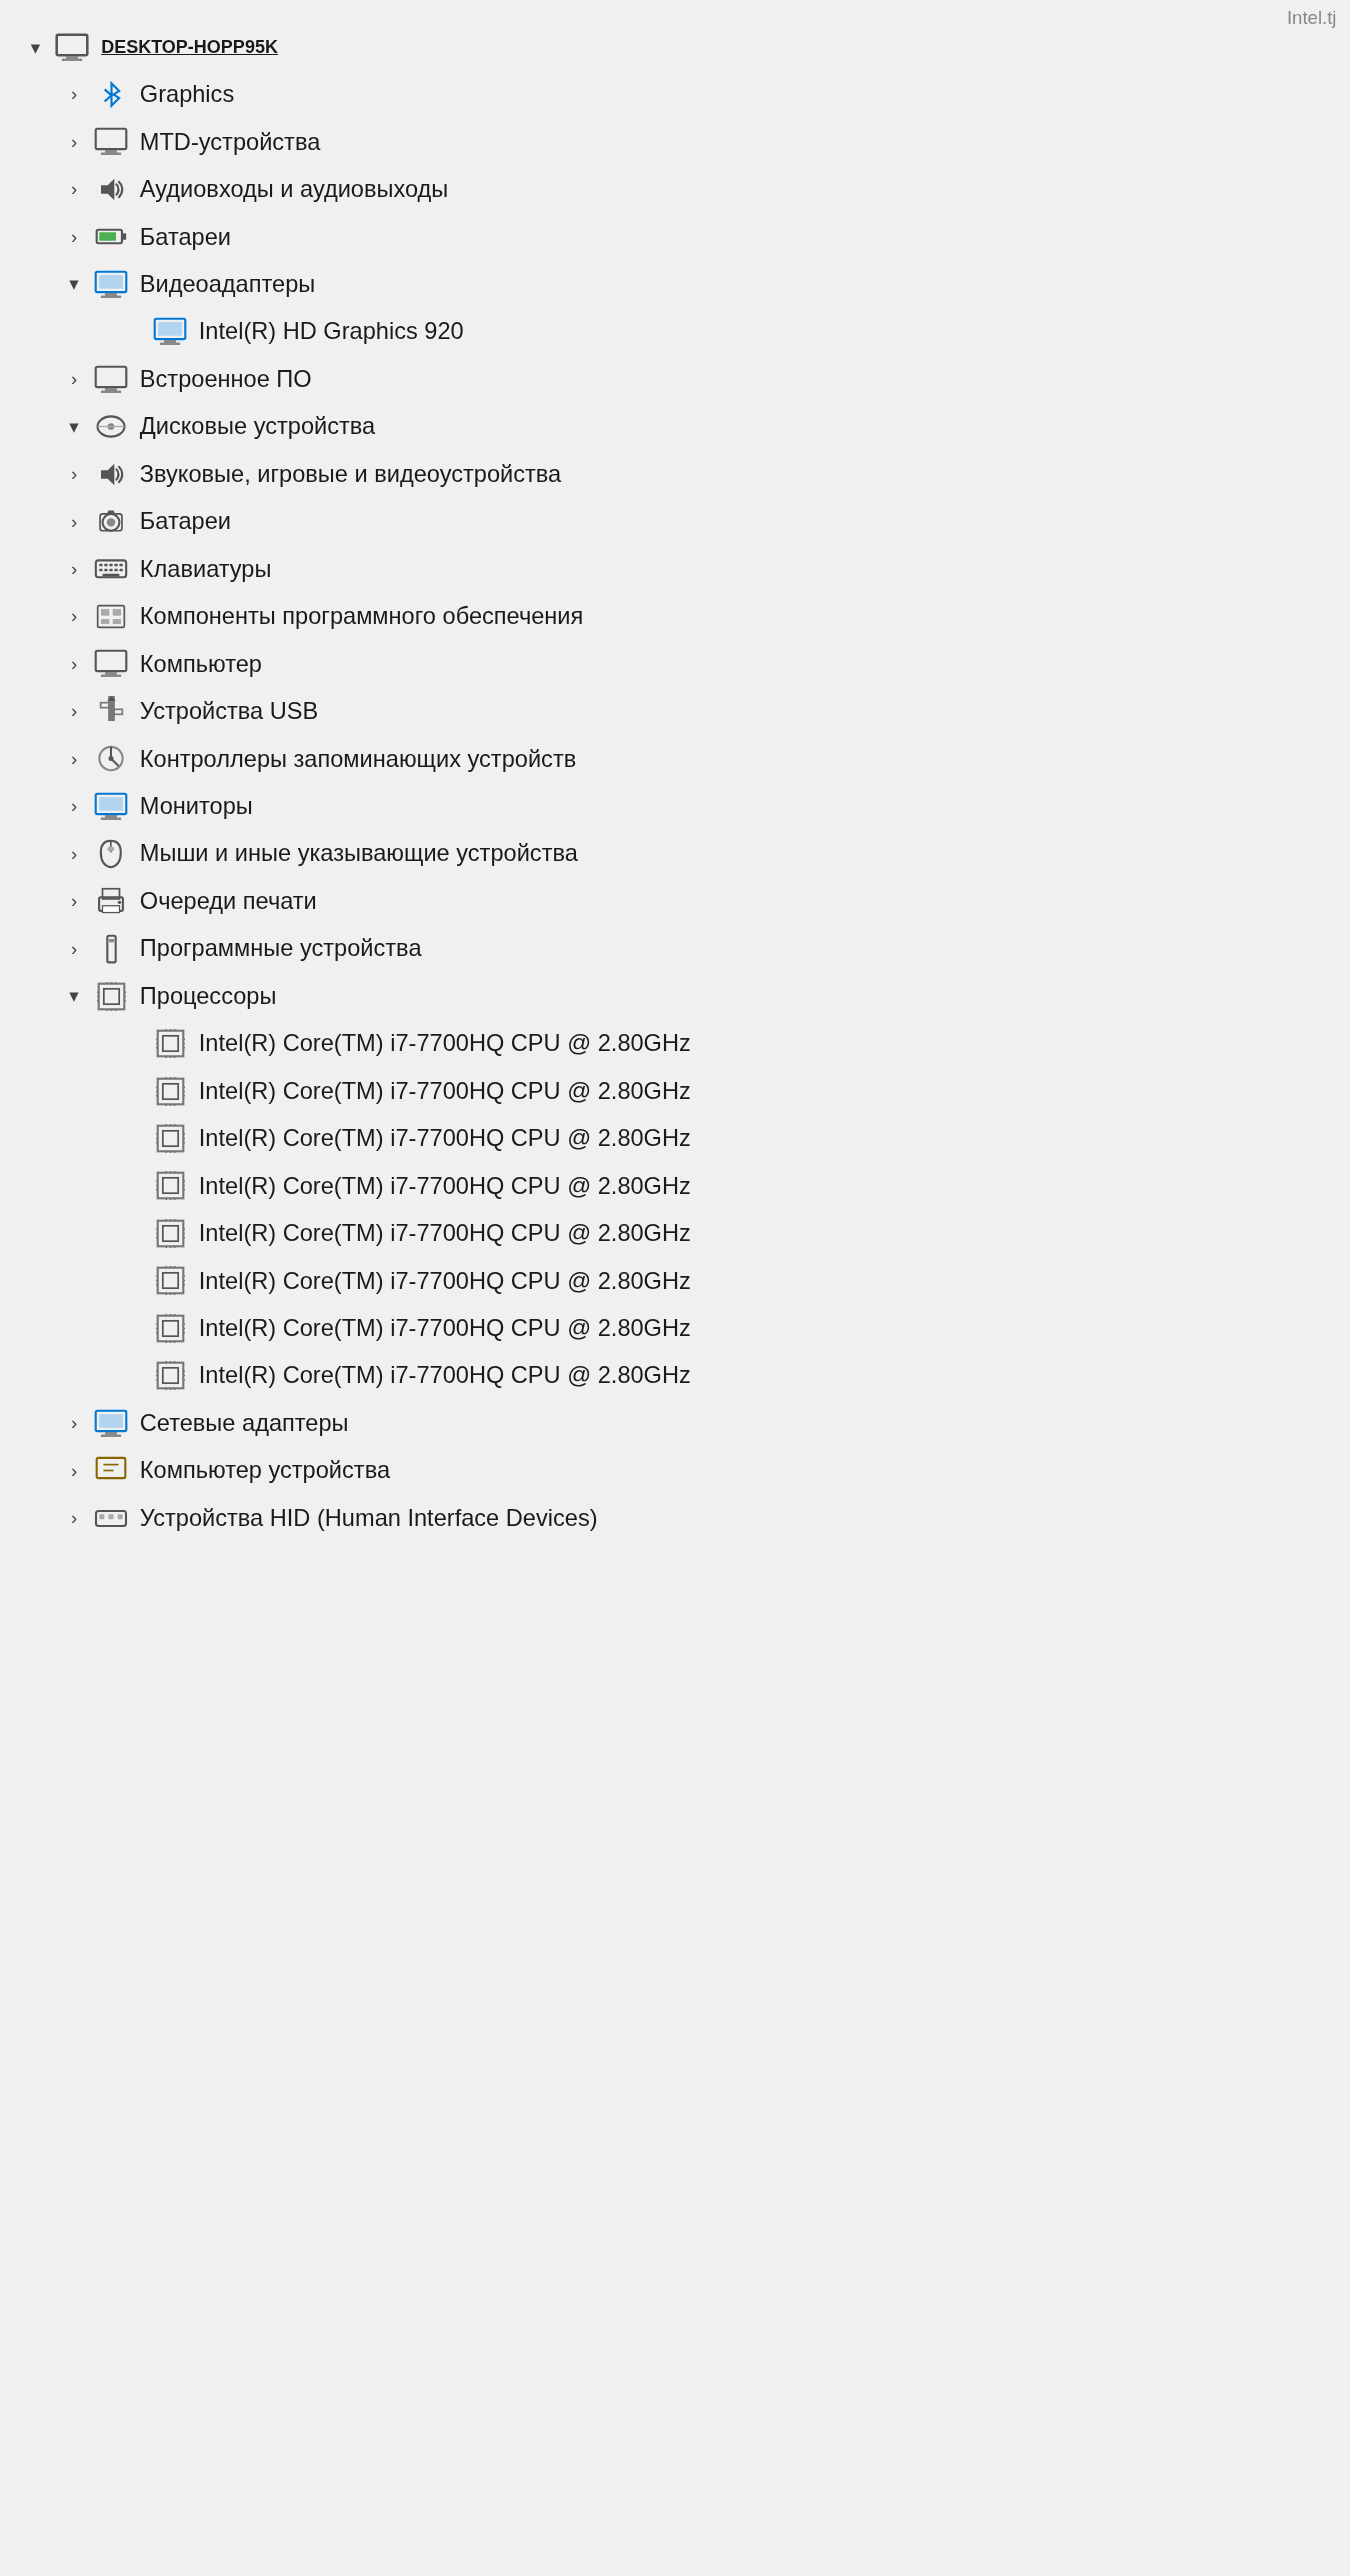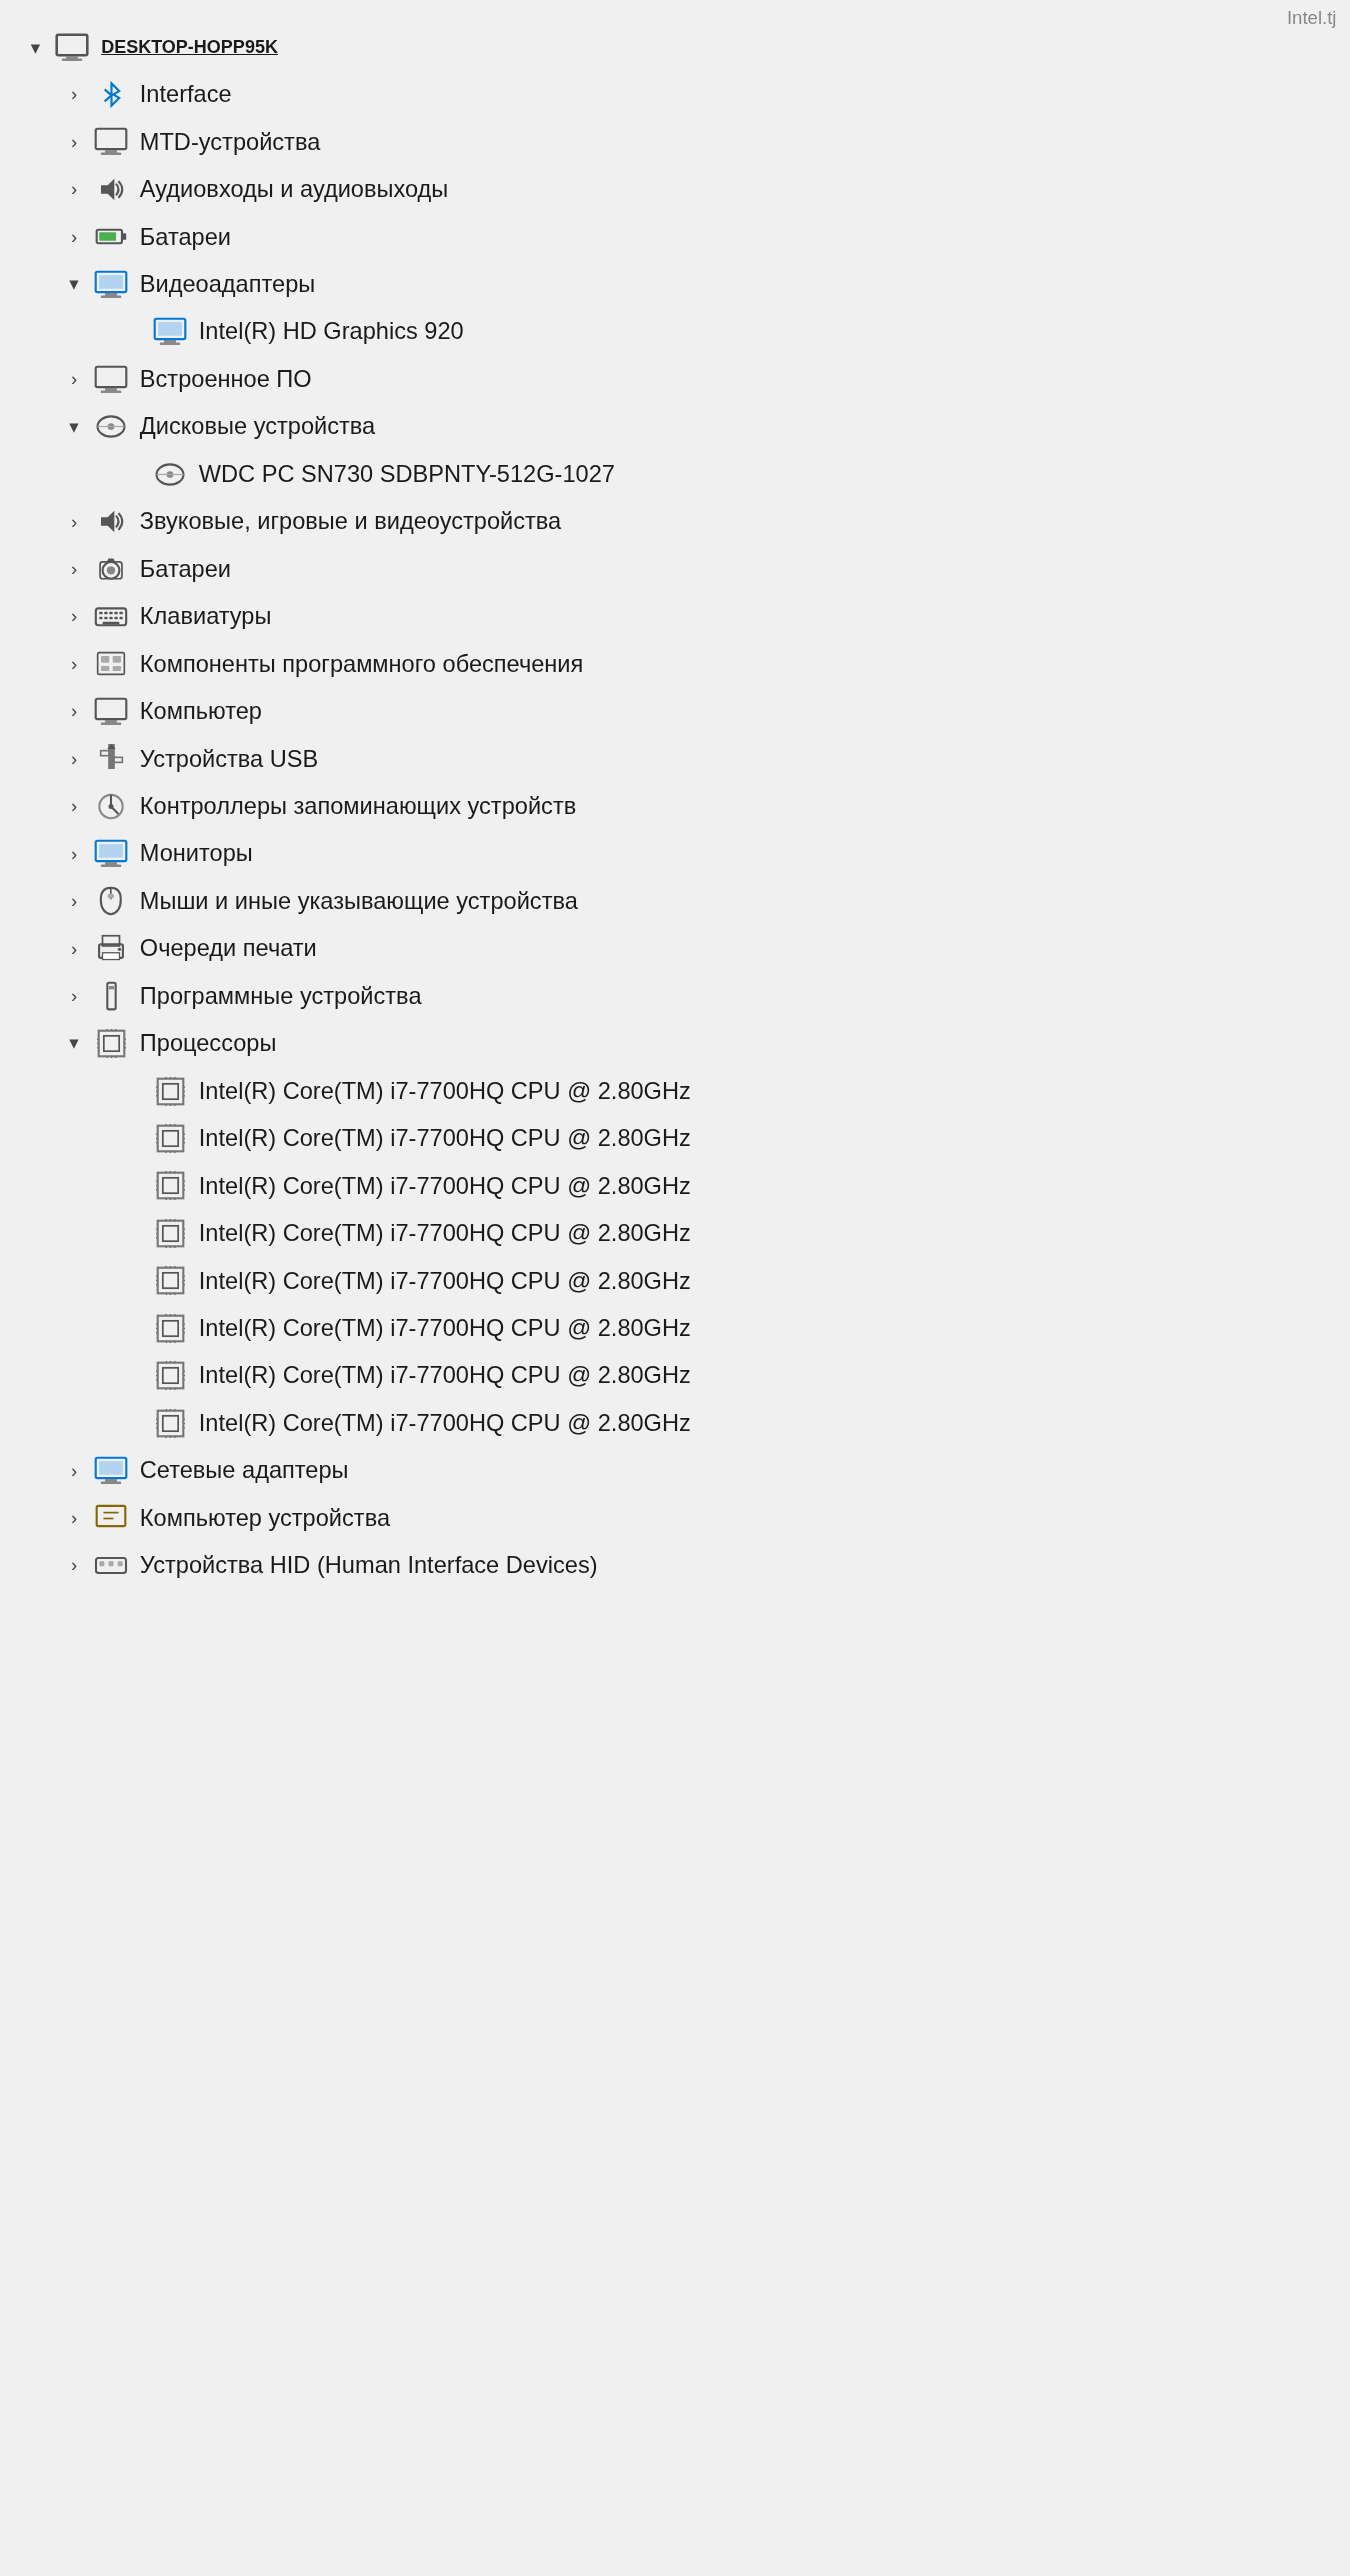--- a/index.html
+++ b/index.html
@@ -109,21 +109,21 @@
 
   <div id="tree-items">
       <div class="tree-item indent-1">
         <div class="expander">›</div>
         <div class="icon">
           <svg width="29" height="29" viewBox="0 0 34 34">
       <path d="M17 4 L17 30 L26 21 L19 17 L26 13 Z" fill="none" stroke="#0078d4" stroke-width="2.5"></path>
       <path d="M9 11 L17 18 L9 25" fill="none" stroke="#0078d4" stroke-width="2.5"></path>
     </svg>
         </div>
-        <div class="label">Interface</div>
+        <div class="label">Graphics</div>
       </div>
       <div class="tree-item indent-1">
         <div class="expander">›</div>
         <div class="icon">
           <svg width="34" height="29" viewBox="0 0 40 34">
       <rect x="2" y="2" width="36" height="24" rx="2" fill="none" stroke="#555" stroke-width="2.5"></rect>
       <rect x="13" y="27" width="14" height="4" fill="#888"></rect>
       <rect x="8" y="30" width="24" height="3" rx="1" fill="#888"></rect>
     </svg>
         </div>
@@ -189,31 +189,20 @@
       <div class="tree-item indent-1">
         <div class="expander">▾</div>
         <div class="icon">
           <svg width="32" height="29" viewBox="0 0 38 34">
       <ellipse cx="19" cy="17" rx="16" ry="12" fill="none" stroke="#555" stroke-width="2.5"></ellipse>
       <ellipse cx="19" cy="17" rx="4" ry="4" fill="#888"></ellipse>
       <line x1="3" y1="17" x2="35" y2="17" stroke="#aaa" stroke-width="1.5"></line>
     </svg>
         </div>
         <div class="label">Дисковые устройства</div>
-      </div>
-      <div class="tree-item indent-2">
-        <div class="expander"></div>
-        <div class="icon">
-          <svg width="32" height="29" viewBox="0 0 38 34">
-      <ellipse cx="19" cy="17" rx="16" ry="12" fill="none" stroke="#555" stroke-width="2.5"></ellipse>
-      <ellipse cx="19" cy="17" rx="4" ry="4" fill="#888"></ellipse>
-      <line x1="3" y1="17" x2="35" y2="17" stroke="#aaa" stroke-width="1.5"></line>
-    </svg>
-        </div>
-        <div class="label">WDC PC SN730 SDBPNTY-512G-1027</div>
       </div>
       <div class="tree-item indent-1">
         <div class="expander">›</div>
         <div class="icon">
           <svg width="30" height="29" viewBox="0 0 36 34">
       <polygon points="6,12 14,12 22,4 22,30 14,22 6,22" fill="#555"></polygon>
       <path d="M24 10 Q30 17 24 24" fill="none" stroke="#555" stroke-width="2.5"></path>
       <path d="M27 7 Q36 17 27 27" fill="none" stroke="#555" stroke-width="2.5"></path>
     </svg>
         </div>

